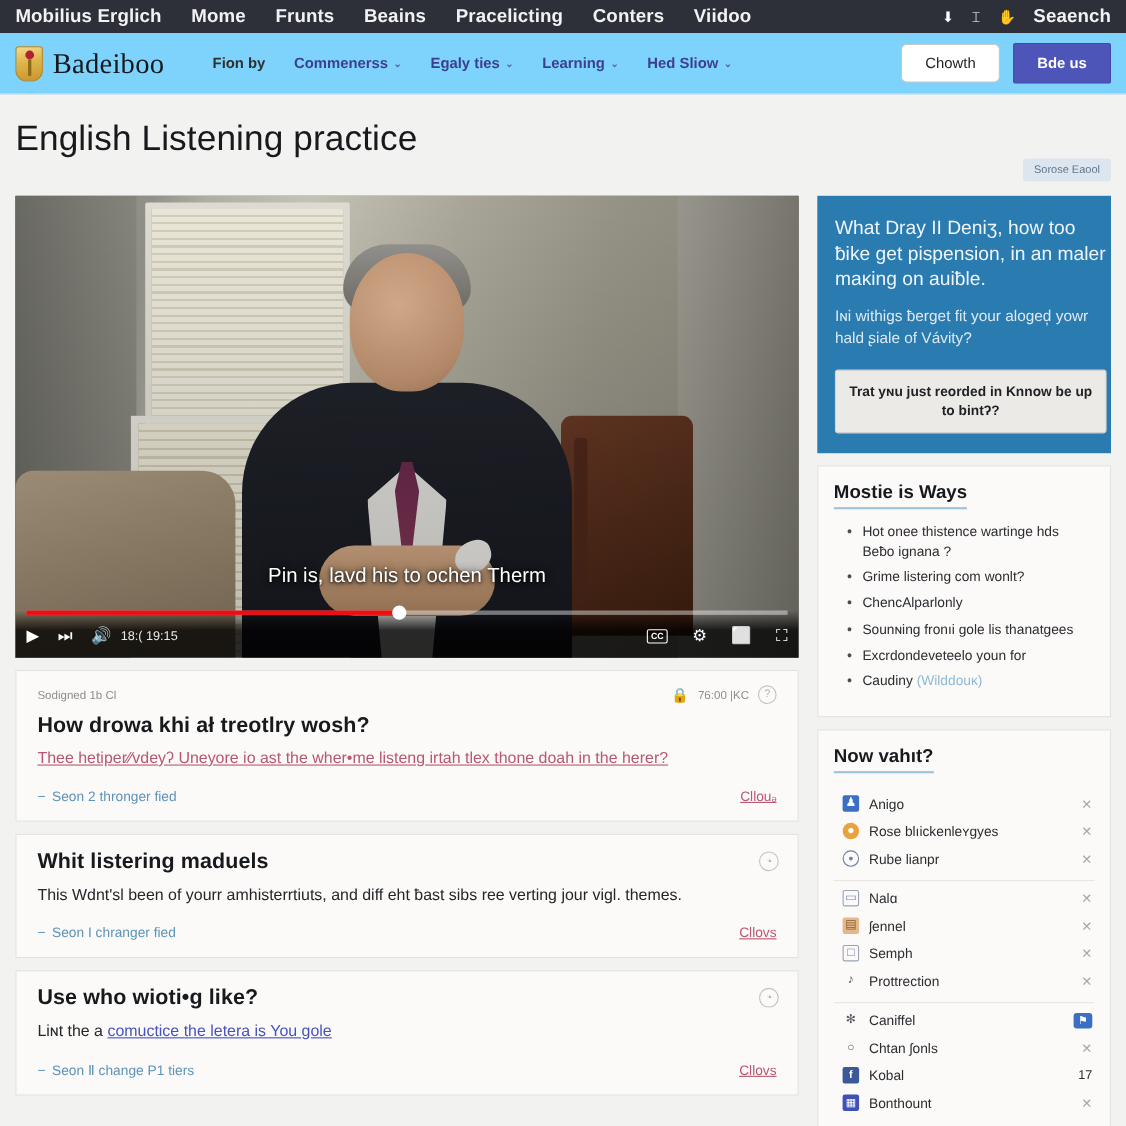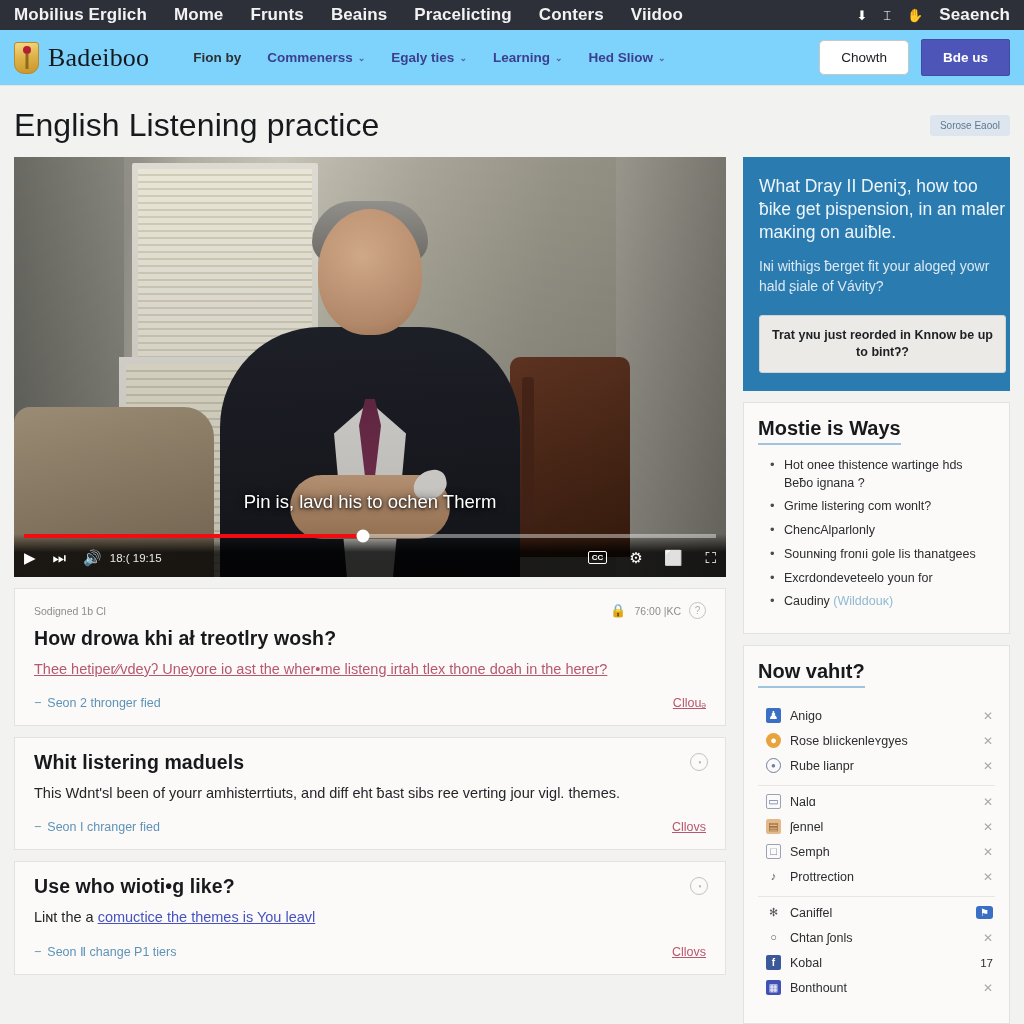--- a/index.html
+++ b/index.html
@@ -122,22 +122,22 @@
     font-size: 13.5px;
     font-weight: 700;
     color: #fff;
     cursor: pointer;
     white-space: nowrap;
   }
 
   
   .pagehead {
     display: flex;
-    align-items: center;
     padding: 21px 14px 13px 14px;
+    flex-direction: column;
   }
   .pagetitle {
     font-size: 32px;
     font-weight: 400;
     color: #17191c;
     letter-spacing: .1px;
   }
   .head-badge {
     margin-left: auto;
     background: #dde6ef;
@@ -390,21 +390,21 @@
     line-height: 1.35;
     cursor: pointer;
   }
   .panel {
     background: #fbfaf8;
     border: 1px solid #e4e2de;
     margin-top: 11px;
     padding: 14px 14px 16px 14px;
   }
   .panel-h {
-    font-size: 20px;
+    font-size: 17px;
     font-weight: 700;
     color: #17191c;
     border-bottom: 2px solid #9fc4dd;
     display: inline-block;
     padding-bottom: 3px;
     margin-bottom: 12px;
   }
   .ul { list-style: none; padding-left: 12px; }
   .ul li {
     font-size: 12.5px;
@@ -582,21 +582,21 @@
           <span>Seon I chranger fied</span>
         </span>
         <a class="foot-close">Cllovs</a>
       </div>
     </div>
 
     <div class="card">
       <span class="card-badge">◔</span>
       <div class="card-title">Use who wioti•g like?</div>
       <div class="card-body">
-        <span>Liɴt the a </span><a>comuctice the themes is You leavl</a>
+        <span>Liɴt the a </span><a>comuctice the letera is You gole</a>
       </div>
       <div class="card-foot">
         <span class="foot-more">
           <span class="foot-dash">−</span>
           <span>Seon Ⅱ change P1 tiers</span>
         </span>
         <a class="foot-close">Cllovs</a>
       </div>
     </div>
 

